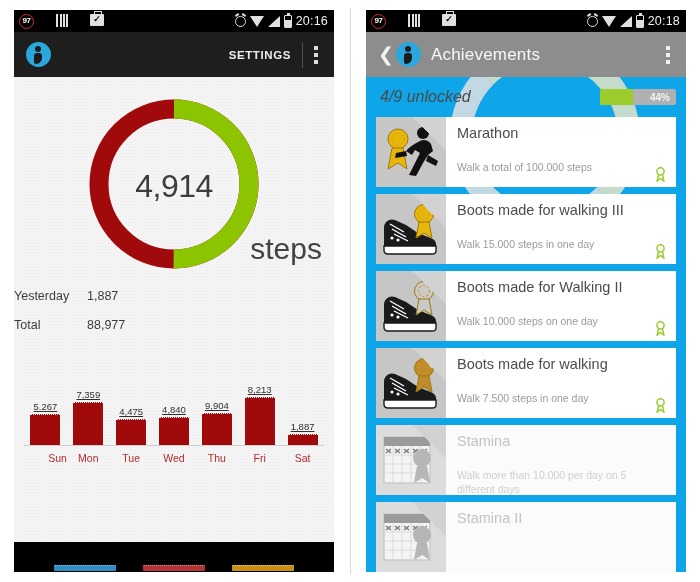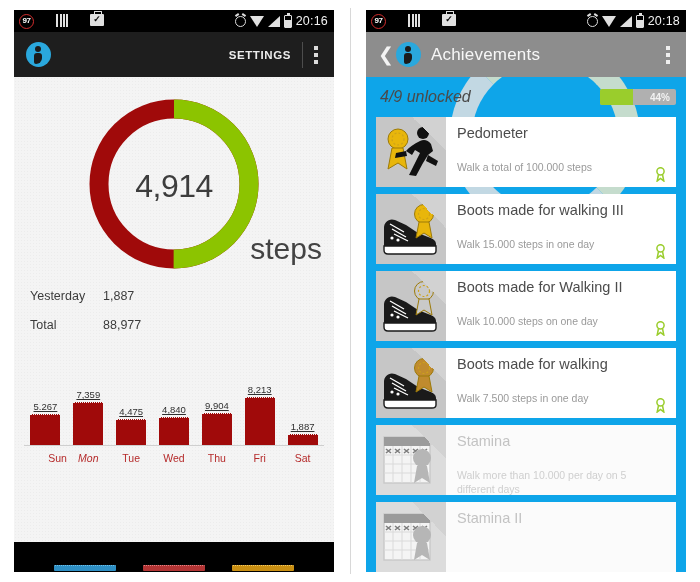--- a/index.html
+++ b/index.html
@@ -115,21 +115,21 @@
   .ring-wrap { position: absolute; left: 50%; top: 16px; transform: translateX(-50%); }
   .steps-label {
     position: absolute; right: 12px; top: 155px; font-size: 30px; color: #434343;
   }
   .ring-value {
     position: absolute; left: 0; top: 0; width: 100%; height: 100%;
     display: flex; align-items: center; justify-content: center;
     font-size: 32px; color: #3d3d3d; letter-spacing: -0.5px;
   }
 
-  .stats { position: absolute; left: 16px; top: 212px; font-size: 12.5px; color: #3c3c3c; }
+  .stats { position: absolute; left: 0; top: 212px; font-size: 12.5px; color: #3c3c3c; }
   .stat-row { display: flex; margin-bottom: 15px; }
   .stat-key { width: 73px; color: #3c3c3c; }
   .stat-val { color: #3c3c3c; }
 
   
   .chart { position: absolute; left: 10px; right: 10px; top: 296px; height: 95px; }
   .bars { position: relative; height: 72px; display: flex; align-items: flex-end; }
   .bar-col { flex: 1; display: flex; flex-direction: column; align-items: center; justify-content: flex-end; height: 100%; }
   .bar-lbl { font-size: 9.5px; color: #2f2f2f; margin-bottom: 2px; white-space: nowrap; text-decoration: underline; }
   .bar-rect { width: 70%; background: #a00a0a; border-top: 1px dotted #f3f3f3; }
@@ -290,21 +290,21 @@
               <div class="bar-rect" style="background: rgb(160, 10, 10); height: 48px;"></div>
             </div>
             <div class="bar-col">
               <div class="bar-lbl">1,887</div>
               <div class="bar-rect" style="background: rgb(160, 10, 10); height: 11px;"></div>
             </div>
           </div>
         <div class="axis"></div>
         <div class="days" id="days">
             <div class="day" style="color: rgb(181, 42, 42); text-align: right;">Sun</div>
-            <div class="day" style="color: rgb(181, 42, 42); font-style: italic;">Mon</div>
+            <div class="day" style="color: rgb(181, 42, 42);">Mon</div>
             <div class="day" style="color: rgb(181, 42, 42);">Tue</div>
             <div class="day" style="color: rgb(181, 42, 42);">Wed</div>
             <div class="day" style="color: rgb(181, 42, 42);">Thu</div>
             <div class="day" style="color: rgb(181, 42, 42);">Fri</div>
             <div class="day" style="color: rgb(181, 42, 42);">Sat</div>
           </div>
       </div>
     </div>
 
     <div class="navbar">
@@ -371,21 +371,21 @@
                   <circle cx="22" cy="22" r="6" fill="none" stroke="#cda21a" stroke-width="1.2" stroke-dasharray="2 2"></circle>
                   <path d="M16 31 L12 52 L22 46 L31 52 L27 31 Z" fill="#E8B60B" stroke="#9c7a08" stroke-width="1"></path>
                   <circle cx="47" cy="16" r="6" fill="#111"></circle>
                   <path d="M44 24 C38 27 33 30 30 34 L36 38 L39 33 L44 36 L38 48 L33 58 L40 59 L47 46 L52 38 L57 34 L55 27 C52 23 48 22 44 24 Z" fill="#111"></path>
                   <path d="M30 34 L20 36 L19 41 L31 39 Z" fill="#111"></path>
                   <path d="M52 38 L62 44 L60 49 L50 44 Z" fill="#111"></path>
                 </svg>
               </div>
             </div>
             <div class="ach-card">
-              <div class="ach-title">Pedometer</div>
+              <div class="ach-title">Marathon</div>
               <div class="ach-desc">Walk a total of 100.000 steps</div>
               <div class="ach-medal"><svg viewBox="0 0 11 15">
                   <circle cx="5.5" cy="4.3" r="3.6" fill="none" stroke="#9ACD2C" stroke-width="1.5"></circle>
                   <path d="M3.4 8 L2.2 14 L5.5 11.4 L8.8 14 L7.6 8" fill="none" stroke="#9ACD2C" stroke-width="1.5"></path>
                 </svg></div>
             </div>
           </div>
           <div class="ach-item">
             <div class="ach-thumb">
               <div class="art">

